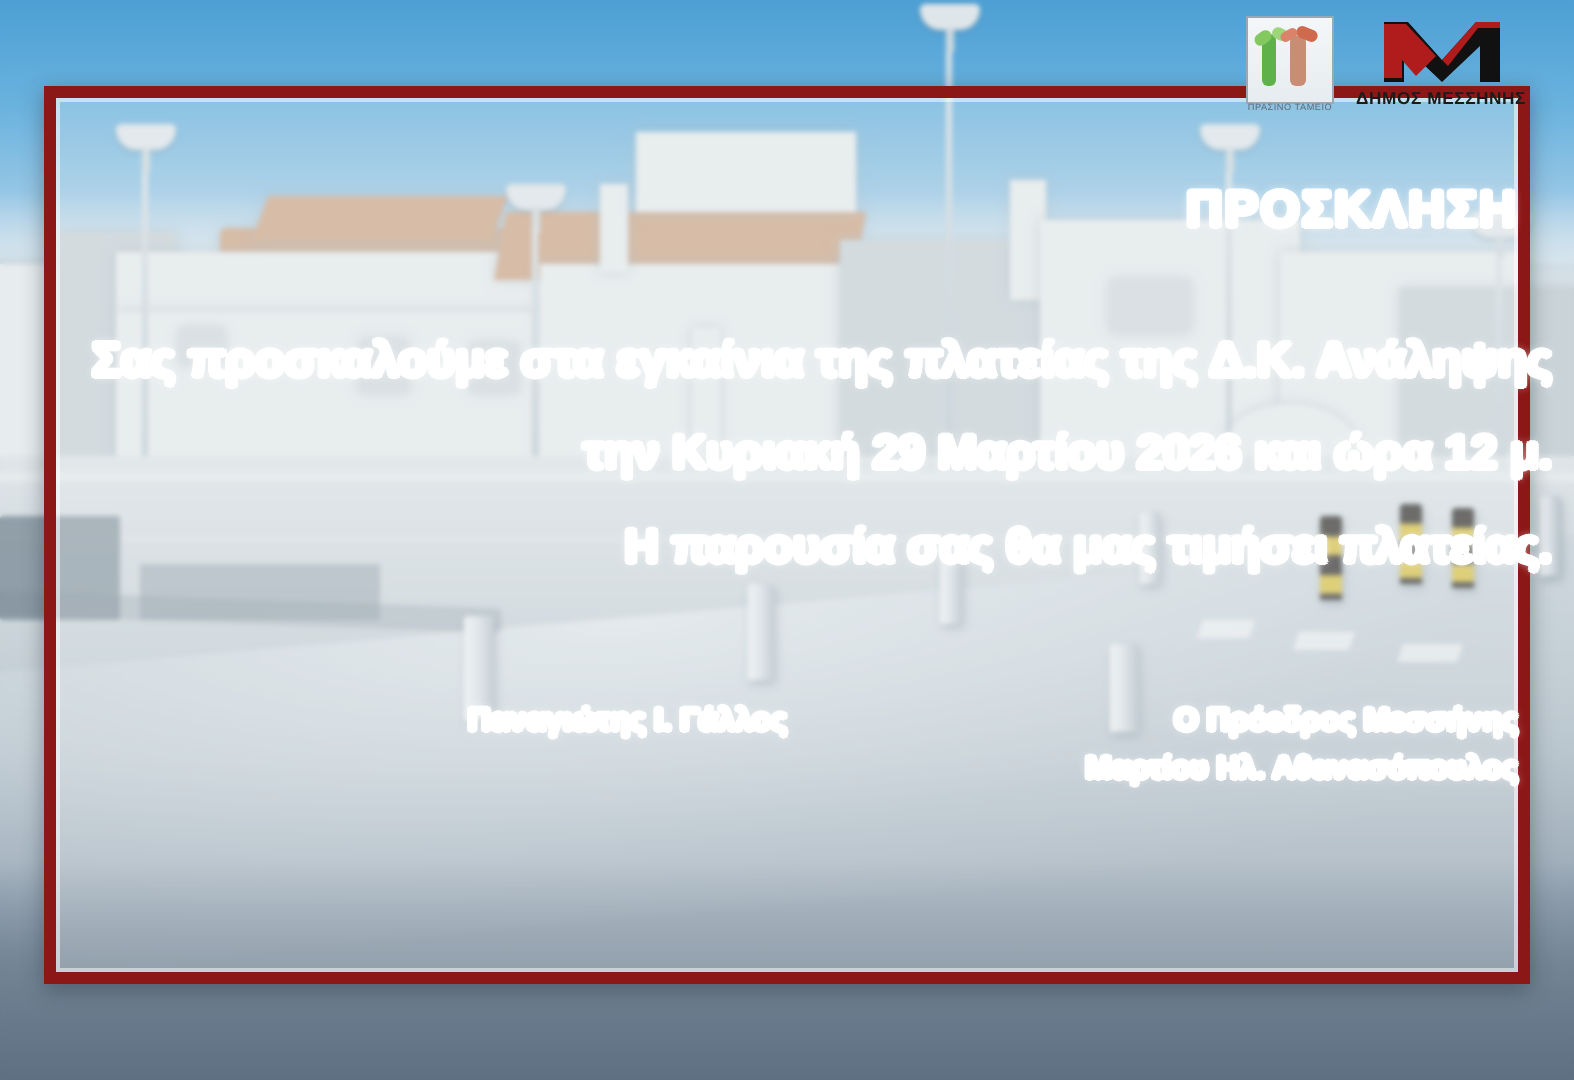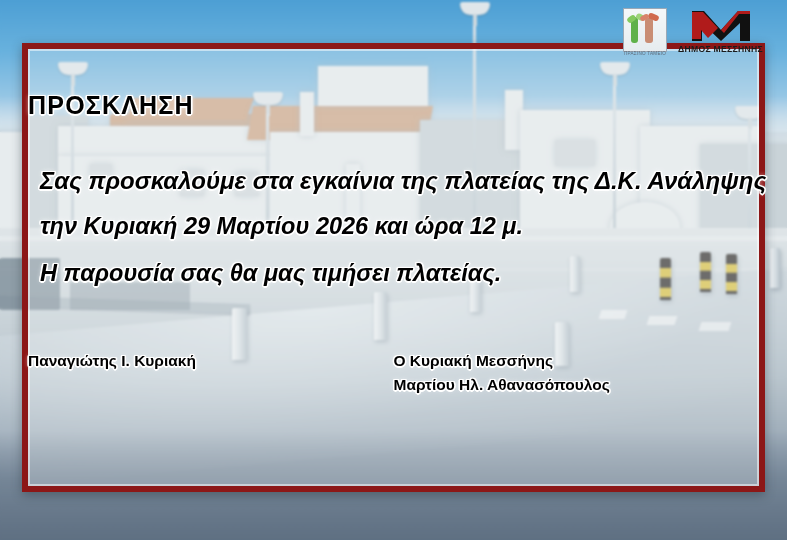--- a/index.html
+++ b/index.html
@@ -195,40 +195,39 @@
   }
 
   
   .content {
     position: absolute;
     left: 28px; top: 49px;
     width: 731px; height: 437px;
     z-index: 5;
   }
   .redtext {
-    color: #000000;
+    color: #ffffff;
     font-weight: bold;
-    text-align: left;
+    text-align: right;
     text-shadow:
        1.5px 0 0 #fff, -1.5px 0 0 #fff, 0 1.5px 0 #fff, 0 -1.5px 0 #fff,
        1.2px 1.2px 0 #fff, -1.2px 1.2px 0 #fff, 1.2px -1.2px 0 #fff, -1.2px -1.2px 0 #fff,
        0 0 5px rgba(255,255,255,0.95);
     white-space: nowrap;
   }
   .title {
     position: absolute;
     left: 0; top: 42px; width: 731px;
     font-size: 25px;
     letter-spacing: 1.2px;
   }
   .body-line {
     position: absolute;
-    left: 12px; width: 748px;
+    left: 0; width: 748px;
     font-size: 23.5px;
-    font-style: italic;
   }
   .l1 { top: 118px; font-size: 24px; }
   .l2 { top: 164px; }
   .l3 { top: 211px; }
 
   .signatures {
     position: absolute;
     left: 0; top: 300px;
     width: 731px;
     display: flex;
@@ -358,23 +357,23 @@
   <div class="content">
 
     <div class="redtext title">ΠΡΟΣΚΛΗΣΗ</div>
 
     <div class="redtext body-line l1">Σας προσκαλούμε στα εγκαίνια της πλατείας της Δ.Κ. Ανάληψης</div>
     <div class="redtext body-line l2">την Κυριακή 29 Μαρτίου 2026 και ώρα 12 μ.</div>
     <div class="redtext body-line l3">Η παρουσία σας θα μας τιμήσει πλατείας.</div>
 
     <div class="signatures">
       <div class="sig-col">
-        <div class="redtext sig-name">Παναγιώτης Ι. Κυριακή</div>
+        <div class="redtext sig-name">Παναγιώτης Ι. Γάλλος</div>
       </div>
       <div class="sig-col">
-        <div class="redtext sig-role">Ο Κυριακή Μεσσήνης</div>
+        <div class="redtext sig-role">Ο Πρόεδρος Μεσσήνης</div>
         <div class="redtext sig-name">Μαρτίου Ηλ. Αθανασόπουλος</div>
       </div>
     </div>
 
   </div>
 
 </div>
 
 </body></html>

